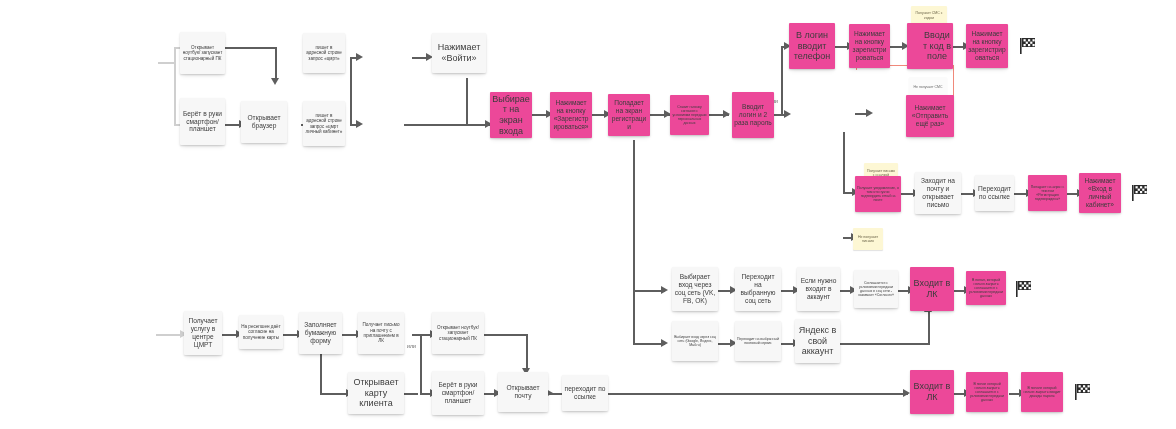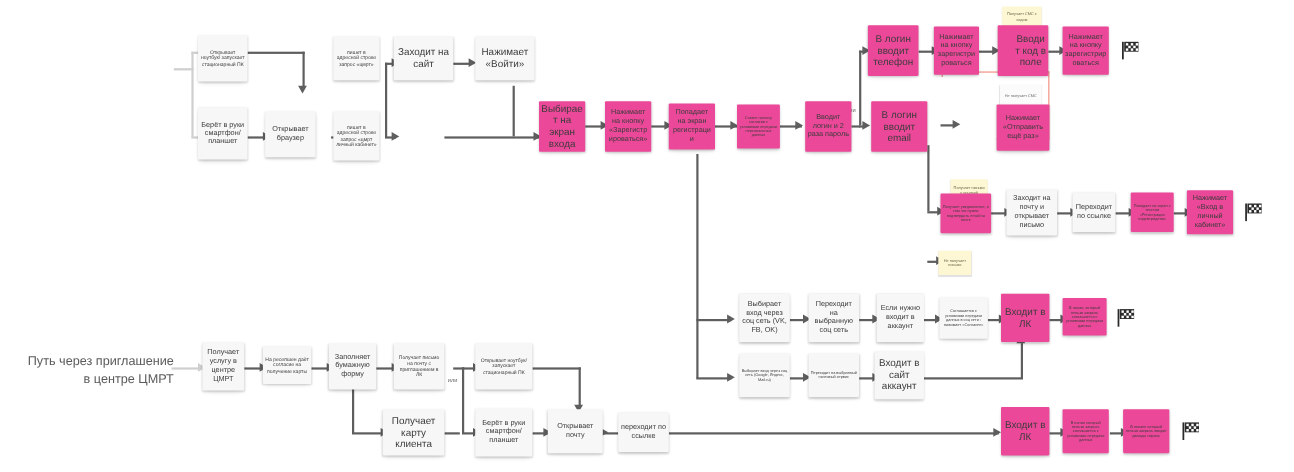--- a/index.html
+++ b/index.html
@@ -108,22 +108,20 @@
   }
 
   
   .flag{position:absolute;}
 </style>
 </head>
 <body>
 
 <div id="canvas">
 
-  <div class="caption" style="left:10px; top:322px; width:148px;">Путь через приглашение
-в центре ЦМРТ</div>
 
   <div class="ln h light" style="left:158px; top:62px; width:18px;"></div>
   <div class="ln v light" style="left:174px; top:47px; height:78px;"></div>
   <div class="ln h light" style="left:174px; top:47px; width:8px;"></div>
   <div class="ln h light" style="left:174px; top:124px; width:8px;"></div>
   <div class="arw r light" style="left:180px; top:43px;"></div>
   <div class="arw r light" style="left:180px; top:120px;"></div>
 
   <div class="ln h" style="left:225px; top:47px; width:52px;"></div>
   <div class="ln v" style="left:275px; top:47px; height:32px;"></div>
@@ -288,21 +286,20 @@
   <div class="node grey fs-sm" style="left:180px; top:32px; width:45px; height:42px;">Открывает ноутбук/ запускает стационарный ПК</div>
 
   <div class="node grey fs-md" style="left:180px; top:98px; width:45px; height:47px;">Берёт в руки смартфон/ планшет</div>
 
   <div class="node grey fs-md" style="left:241px; top:101px; width:46px; height:42px;">Открывает браузер</div>
 
   <div class="node grey fs-sm" style="left:303px; top:33px; width:42px; height:40px;">пишет в адресной строке запрос «цмрт»</div>
 
   <div class="node grey fs-sm" style="left:303px; top:101px; width:42px; height:45px;">пишет в адресной строке запрос «цмрт личный кабинет»</div>
 
-  <div class="node grey fs-lg" style="left:358px; top:33px; width:54px; height:40px;">Заходит на сайт</div>
 
   <div class="node grey fs-lg" style="left:432px; top:33px; width:54px; height:40px;">Нажимает «Войти»</div>
 
   <div class="node yellow fs-lg" style="left:490px; top:92px; width:42px; height:46px;">Выбирает на экран входа</div>
 
   <div class="node yellow fs-md" style="left:550px; top:92px; width:42px; height:46px;">Нажимает на кнопку «Зарегистрироваться»</div>
 
   <div class="node yellow fs-md" style="left:608px; top:94px; width:42px; height:42px;">Попадает на экран регистрации</div>
 
   <div class="node yellow fs-xs" style="left:670px; top:95px; width:39px; height:40px;">Ставит галочку согласия с условиями передачи персональных данных</div>
@@ -316,21 +313,20 @@
   <div class="node note fs-xs" style="left:911px; top:6px; width:36px; height:19px;">Получает СМС с кодом</div>
 
   <div class="node yellow fs-lg" style="left:907px; top:23px; width:46px; height:46px;padding-left:16px;">Вводит код в поле</div>
 
   <div class="node yellow fs-md" style="left:966px; top:24px; width:42px; height:44px;">Нажимает на кнопку зарегистрироваться</div>
 
   <div class="node plainnote fs-xs" style="left:909px; top:77px; width:38px; height:20px;">Не получает СМС</div>
 
   <div class="node yellow fs-md" style="left:906px; top:95px; width:48px; height:42px;">Нажимает «Отправить ещё раз»</div>
 
-  <div class="node yellow fs-lg" style="left:792px; top:92px; width:51px; height:46px;">В логин вводит email</div>
 
   <div class="node note fs-xs" style="left:864px; top:163px; width:34px; height:20px;">Получает письмо с ссылкой</div>
 
   <div class="node yellow fs-xs" style="left:855px; top:176px; width:46px; height:36px;">Получает уведомление, о том что нужно подтвердить email на почте</div>
 
   <div class="node note fs-xs" style="left:853px; top:228px; width:30px; height:22px;">Не получает письмо</div>
 
   <div class="node grey fs-md" style="left:915px; top:172px; width:46px; height:42px;">Заходит на почту и открывает письмо</div>
 
   <div class="node grey fs-md" style="left:975px; top:175px; width:39px; height:36px;">Переходит по ссылке</div>
@@ -348,31 +344,31 @@
   <div class="node grey fs-xs" style="left:854px; top:270px; width:44px; height:38px;">Соглашается с условиями передачи данных в соц сети - нажимает «Согласен»</div>
 
   <div class="node yellow fs-lg" style="left:910px; top:267px; width:44px; height:44px;">Входит в ЛК</div>
 
   <div class="node yellow fs-xs" style="left:966px; top:271px; width:40px; height:34px;">В попап, который нельзя закрыть соглашается с условиями передачи данных</div>
 
   <div class="node grey fs-xs" style="left:672px; top:321px; width:46px; height:40px;">Выбирает вход через соц сеть (Google, Яндекс, Mail.ru)</div>
 
   <div class="node grey fs-xs" style="left:735px; top:321px; width:46px; height:40px;">Переходит на выбранный почтовый сервис</div>
 
-  <div class="node grey fs-lg" style="left:795px; top:319px; width:45px; height:44px;">Входит в сайт аккаунт</div>
+  <div class="node grey fs-lg" style="left:795px; top:319px; width:45px; height:44px;">Яндекс в свой аккаунт</div>
 
   <div class="node grey fs-md" style="left:184px; top:311px; width:38px; height:44px;">Получает услугу в центре ЦМРТ</div>
 
   <div class="node grey fs-sm" style="left:239px; top:315px; width:44px; height:34px;">На ресепшен даёт согласие на получение карты</div>
 
   <div class="node grey fs-md" style="left:299px; top:312px; width:43px; height:42px;">Заполняет бумажную форму</div>
 
   <div class="node grey fs-sm" style="left:358px; top:312px; width:46px; height:42px;">Получает письмо на почту с приглашением в ЛК</div>
 
-  <div class="node grey fs-lg" style="left:348px; top:372px; width:56px; height:42px;">Получает карту клиента</div>
+  <div class="node grey fs-lg" style="left:348px; top:372px; width:56px; height:42px;">Открывает карту клиента</div>
 
   <div class="node grey fs-sm" style="left:432px; top:312px; width:52px; height:42px;">Открывает ноутбук/ запускает стационарный ПК</div>
 
   <div class="node grey fs-md" style="left:432px; top:371px; width:52px; height:44px;">Берёт в руки смартфон/ планшет</div>
 
   <div class="node grey fs-md" style="left:498px; top:372px; width:50px; height:40px;">Открывает почту</div>
 
   <div class="node grey fs-md" style="left:562px; top:375px; width:46px; height:36px;">переходит по ссылке</div>
 
   <div class="node yellow fs-lg" style="left:910px; top:370px; width:44px; height:44px;">Входит в ЛК</div>

